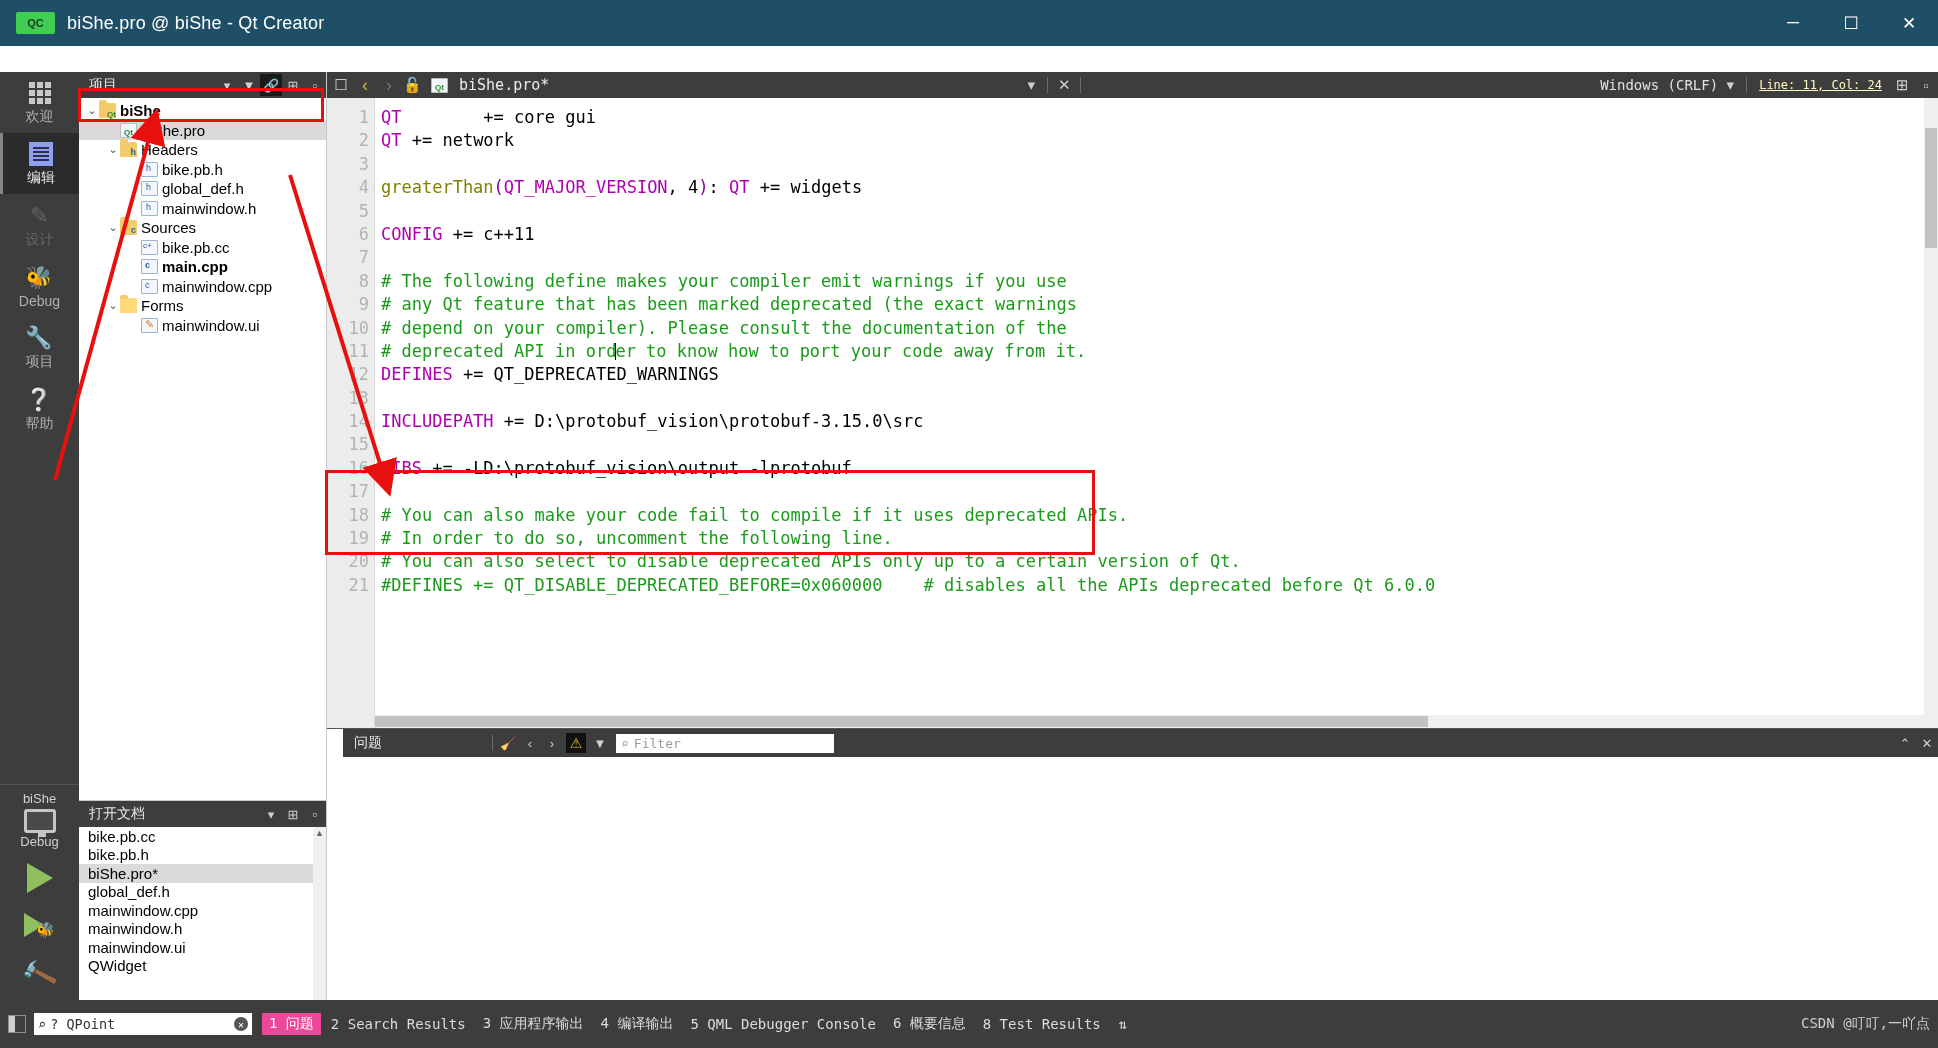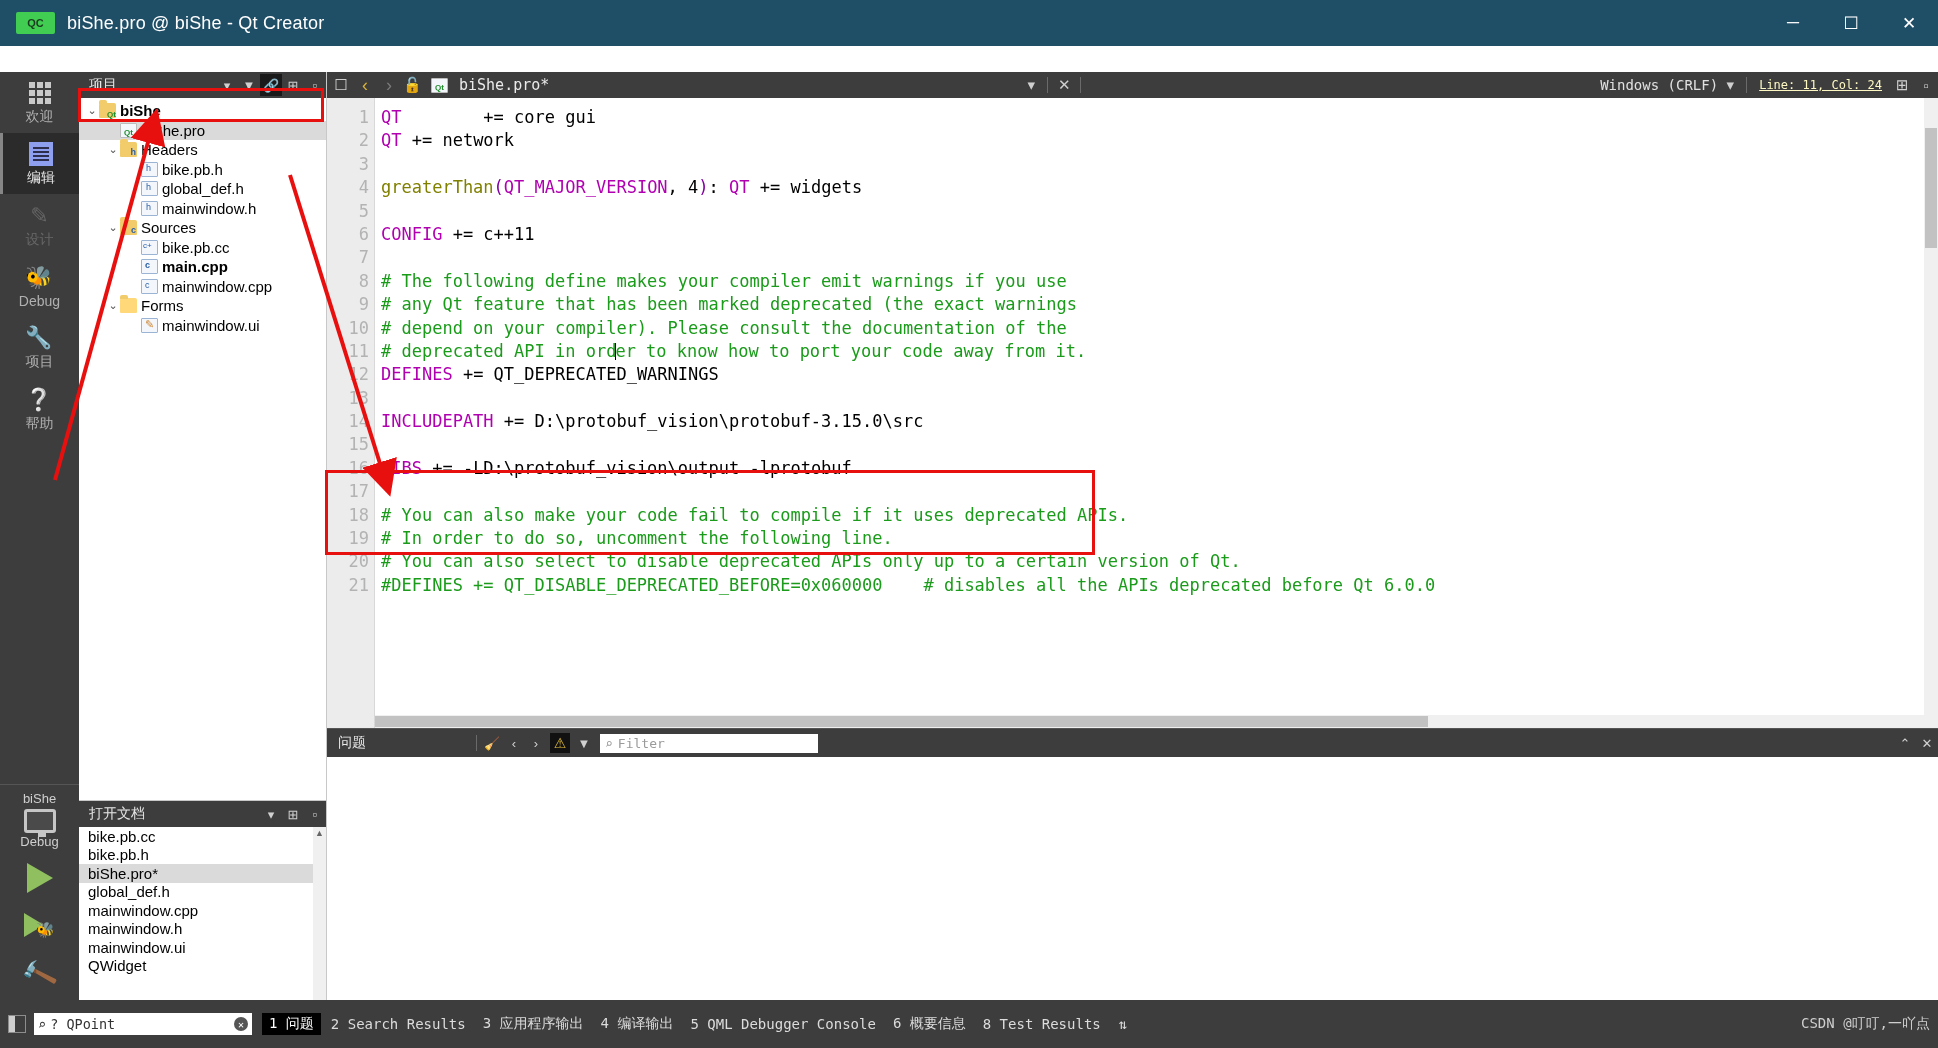--- a/index.html
+++ b/index.html
@@ -158,21 +158,21 @@
   .k-par { color: #8000a0; }
   .k-cm  { color: #1a9b1a; }
   .caret { display:inline-block; width:0; border-left:1.5px solid #000; height:17px; vertical-align:-3px; margin:0 -1px; }
 
   .ed-scroll-v { position: absolute; right: 0; top: 0; width: 14px; height: 100%; background: #f0f0f0; }
   .ed-scroll-v .thumb { position: absolute; top: 30px; left: 1px; width: 12px; height: 120px; background: #c2c2c2; }
   .ed-scroll-h { position: absolute; left: 48px; right: 14px; bottom: 0; height: 13px; background: #f0f0f0; }
   .ed-scroll-h .thumb { position: absolute; left: 0; top: 1px; width: 68%; height: 11px; background: #c2c2c2; }
 
   
-  .issues { flex: none; height: 272px; display: flex; flex-direction: column; border-top: 1px solid #555; }
+  .issues { flex: none; height: 272px; display: flex; flex-direction: column; border-top: 1px solid #555; padding-left: 16px; }
   .issues-head { height: 28px; background: #3d3d3d; display: flex; align-items: center;
                  color: #e6e6e6; font-size: 14px; padding-left: 11px; }
   .warn-badge { width: 20px; height: 20px; background: #111; display: flex; align-items: center;
                 justify-content: center; color: #e8c23a; font-size: 14px; margin: 0 3px; }
   .filter-box {
     width: 218px; height: 19px; background: #fff; display: flex; align-items: center;
     padding-left: 5px; gap: 5px; color: #9a9a9a; font-family: "DejaVu Sans Mono", monospace;
     font-size: 13px; margin-left: 5px;
   }
   .issues-body { flex: 1; background: #fff; position: relative; }
@@ -200,21 +200,21 @@
   .sb-toggle { width: 18px; height: 18px; border: 1px solid #8d8d8d; display:flex; }
   .sb-toggle i { width: 6px; background: #cfcfcf; display:block; }
   .locator {
     width: 218px; height: 22px; background: #fff; color: #333; display: flex; align-items: center;
     padding: 0 4px; gap: 4px; font-size: 13.5px; margin-left: 4px;
   }
   .locator .grow { flex: 1; }
   .loc-clear { width: 14px; height: 14px; border-radius: 50%; background: #555; color: #fff;
                font-size: 10px; display: flex; align-items: center; justify-content: center; }
   .outtab { padding: 2px 7px; font-size: 14px; color: #dcdcdc; }
-  .outtab.active { background: #000000; color: #fff; }
+  .outtab.active { background: #ec4899; color: #fff; }
   .csdn { margin-left: auto; padding-right: 8px; color: #cfcfcf; font-size: 14px; }
 
   
   .anno { position: absolute; pointer-events: none; }
   .anno-box { border: 3px solid #e8100f; }
   svg.anno-arrow { position: absolute; left: 0; top: 0; pointer-events: none; }
 </style>
 </head>
 <body>
 

